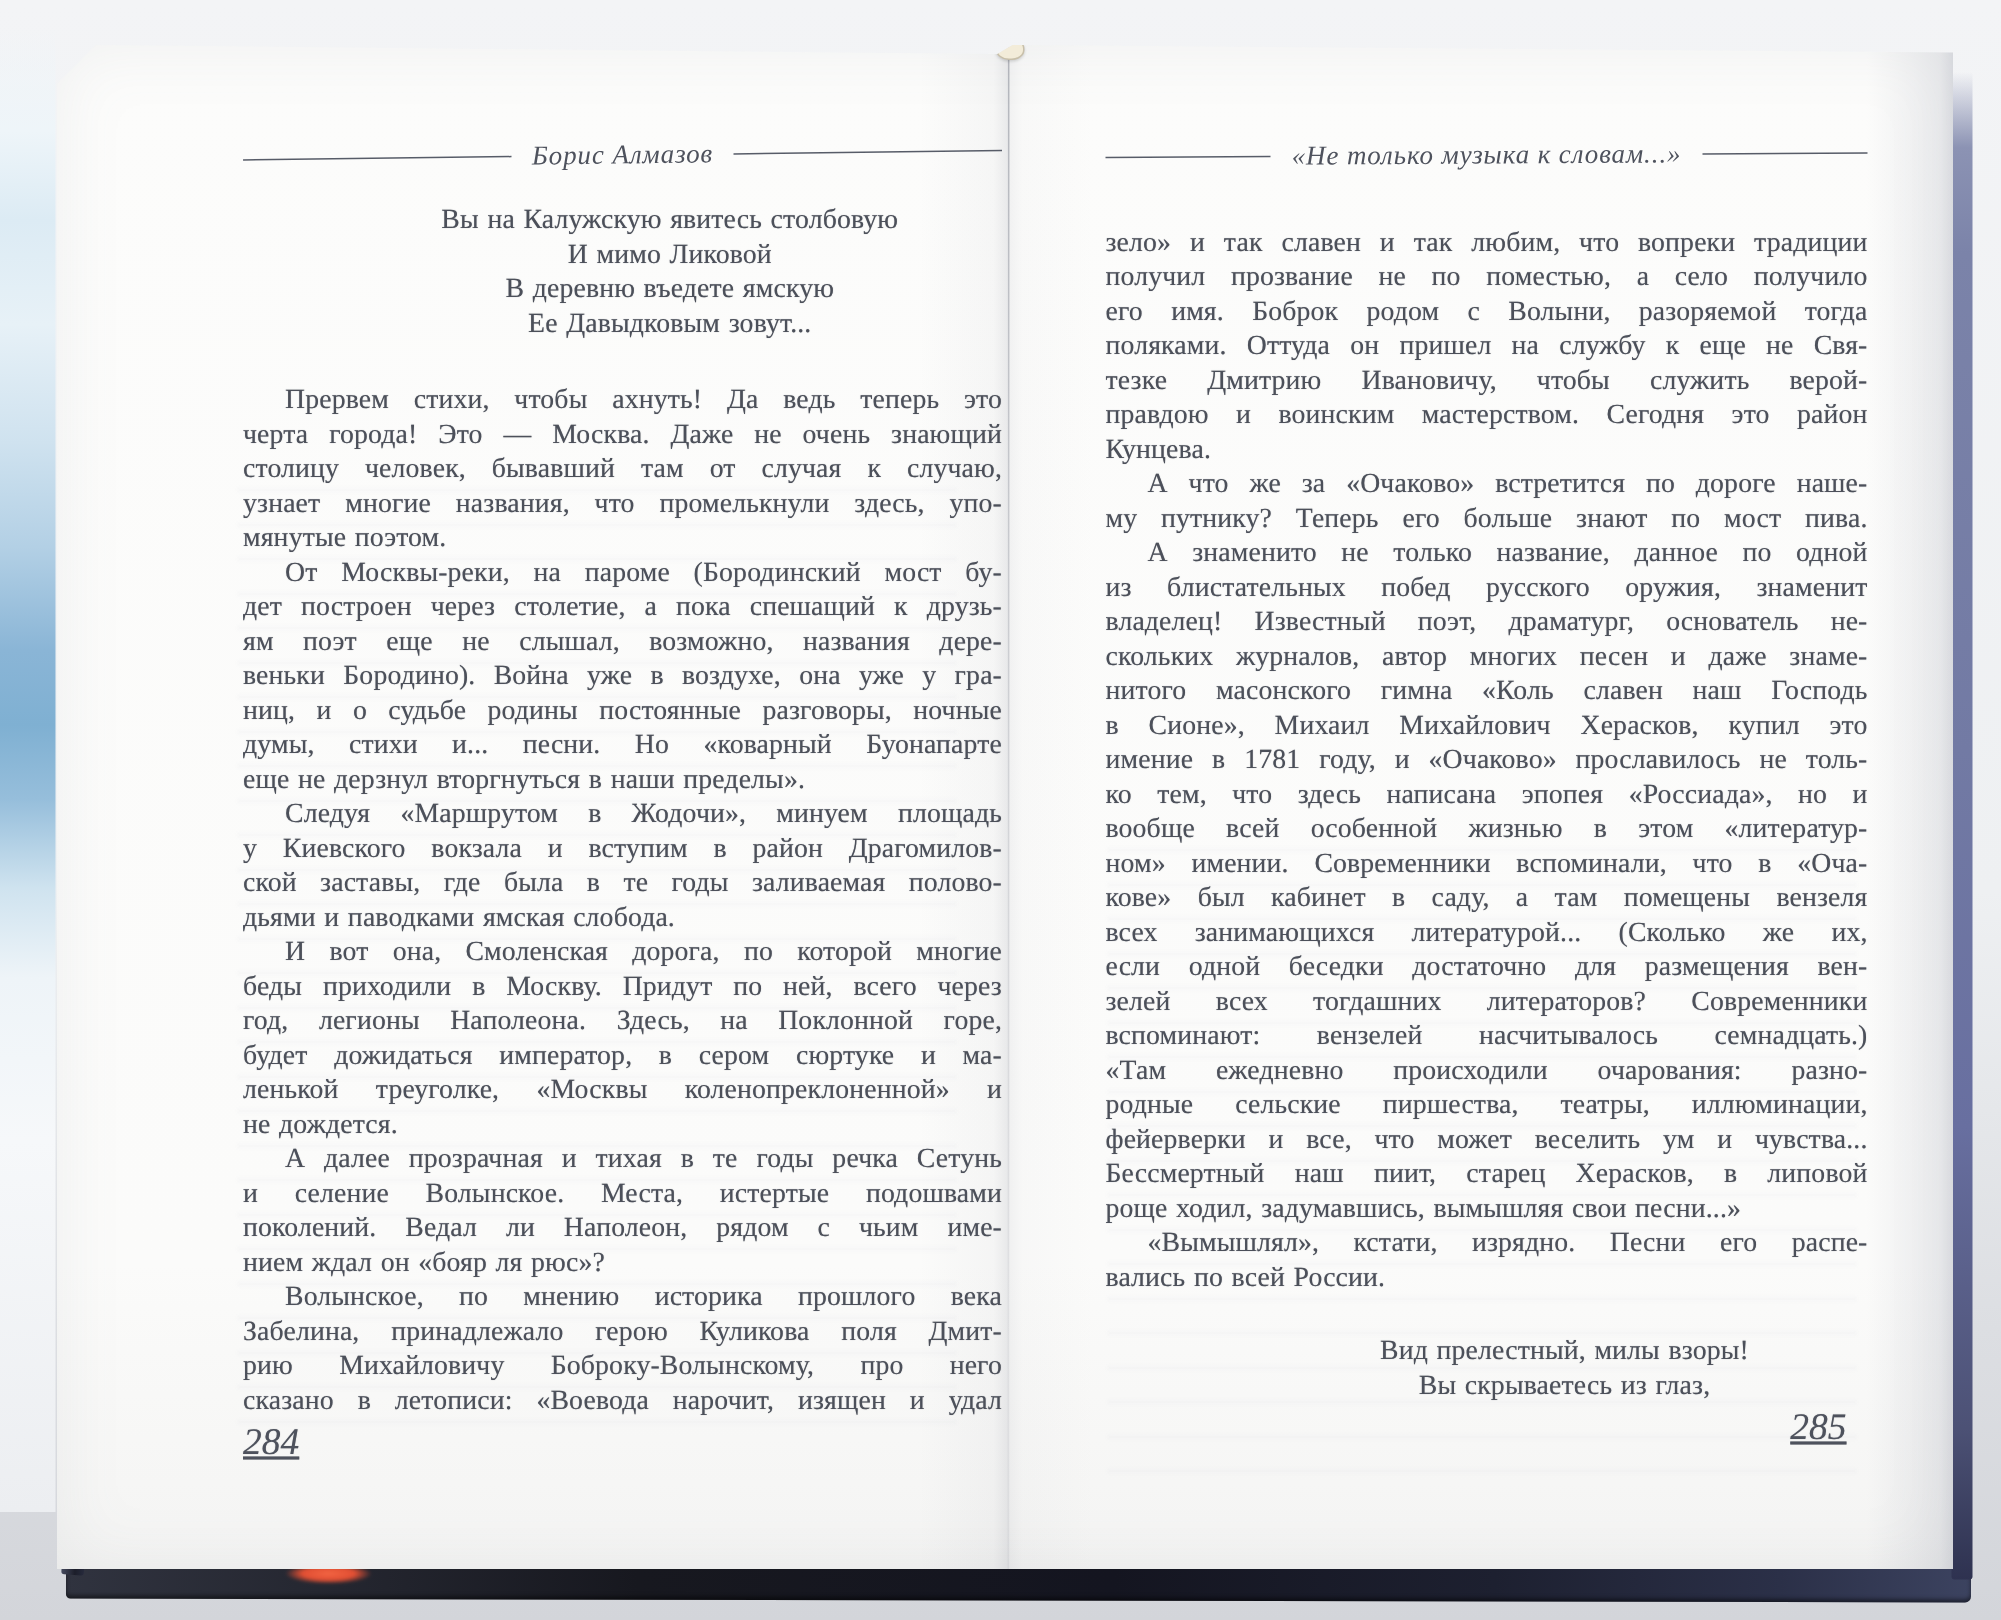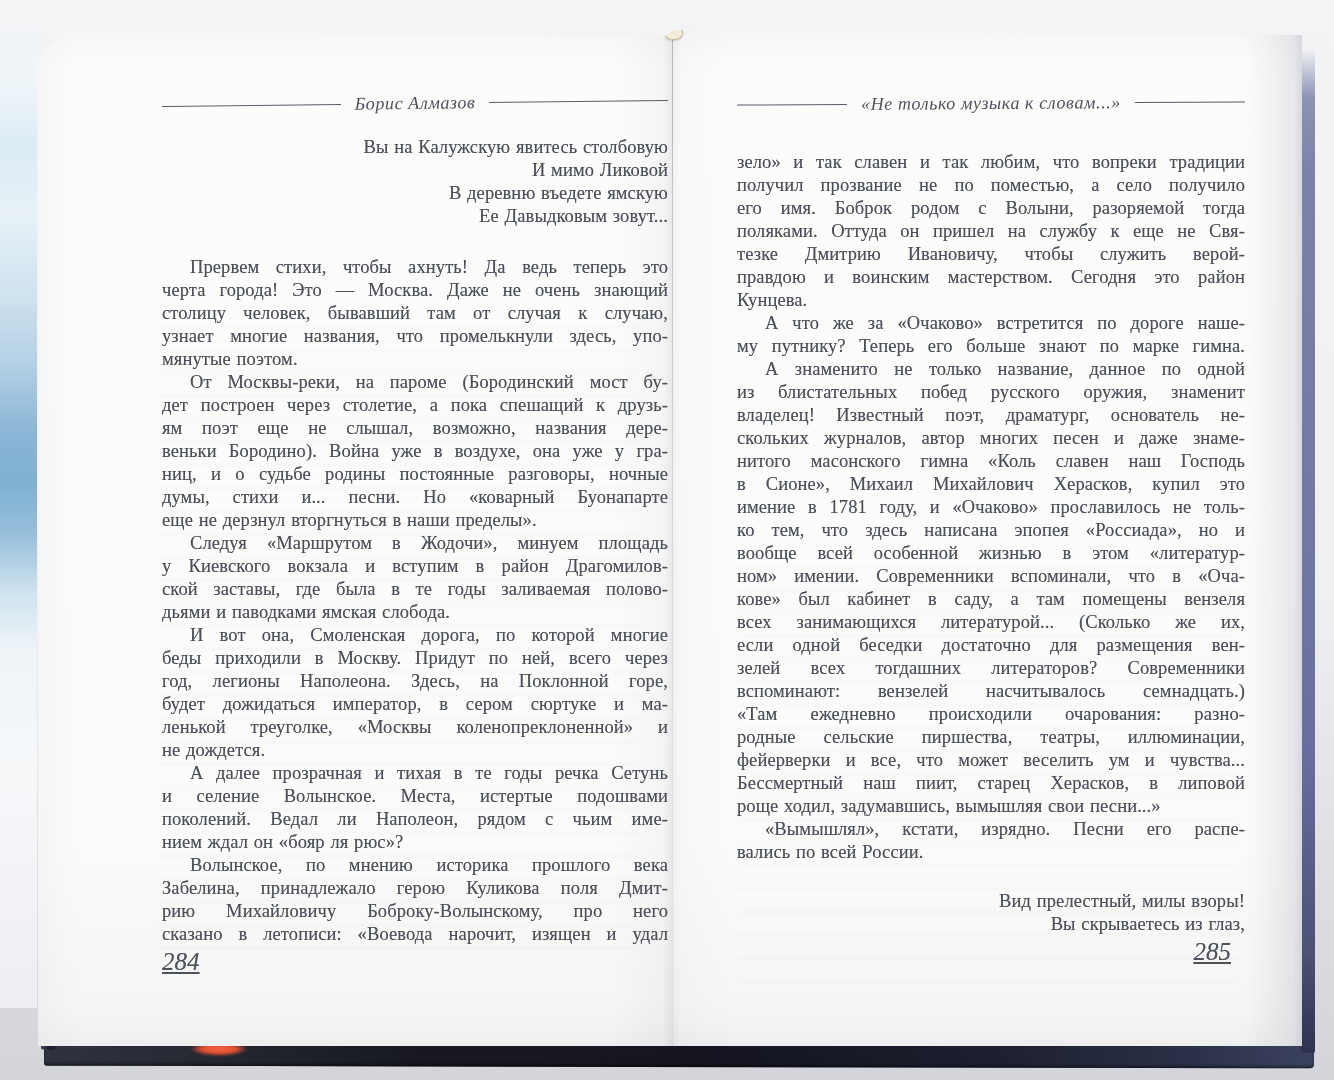--- a/index.html
+++ b/index.html
@@ -50,21 +50,21 @@
   .col{position:absolute;color:#4c505a;}
   .col-left{left:162px;top:92px;width:506px;}
   .col-right{left:737px;top:92px;width:508px;}
   .running-head{display:flex;align-items:center;gap:14px;height:22px;}
   .rh-title{font-style:italic;font-size:18px;letter-spacing:.6px;white-space:nowrap;color:#4e525d;}
   .rule{flex:1;border-top:1.6px solid #575c68;height:0;}
   .tilt-l{transform:rotate(-0.7deg);}
   .tilt-r{transform:rotate(-0.35deg);}
   .poem{margin-top:22px;}
   .col-right .poem{margin-top:26px;}
-  .poem .bline{text-align:right;text-align-last:auto;}
+  .poem .bline{text-align:center;text-align-last:auto;}
   .poem-left .bline{padding-left:63px;}
   .poem-right .bline{padding-left:104px;}
   .body{margin-top:28px;}
   .col-right .body{margin-top:37px;font-family:Liberation Serif, serif;}
   .bline{font-size:18.5px;line-height:23px;height:23px;overflow:hidden;
     text-align:justify;text-align-last:justify;word-spacing:1px;letter-spacing:.1px;
     color:#4c505a;text-shadow:0 0 .6px rgba(76,80,90,.55);}
   .bline.last{text-align-last:auto;}
   .bline.ind{padding-left:28px;}
   .page-num{font-style:italic;font-size:25px;color:#4e525d;margin-top:2px;
@@ -162,21 +162,21 @@
           <div class="bline">зело» и так славен и так любим, что вопреки традиции</div>
           <div class="bline">получил прозвание не по поместью, а село получило</div>
           <div class="bline">его имя. Боброк родом с Волыни, разоряемой тогда</div>
           <div class="bline">поляками. Оттуда он пришел на службу к еще не Свя-</div>
           <div class="bline">тезке Дмитрию Ивановичу, чтобы служить верой-</div>
           <div class="bline">правдою и воинским мастерством. Сегодня это район</div>
           <div class="bline last">Кунцева.</div>
         </div>
         <div class="para">
           <div class="bline ind">А что же за «Очаково» встретится по дороге наше-</div>
-          <div class="bline">му путнику? Теперь его больше знают по марке гимна.</div>
+          <div class="bline">му путнику? Теперь его больше знают по мост пива.</div>
         </div>
         <div class="para">
           <div class="bline ind">А знаменито не только название, данное по одной</div>
           <div class="bline">из блистательных побед русского оружия, знаменит</div>
           <div class="bline">владелец! Известный поэт, драматург, основатель не-</div>
           <div class="bline">скольких журналов, автор многих песен и даже знаме-</div>
           <div class="bline">нитого масонского гимна «Коль славен наш Господь</div>
           <div class="bline">в Сионе», Михаил Михайлович Херасков, купил это</div>
           <div class="bline">имение в 1781 году, и «Очаково» прославилось не толь-</div>
           <div class="bline">ко тем, что здесь написана эпопея «Россиада», но и</div>

